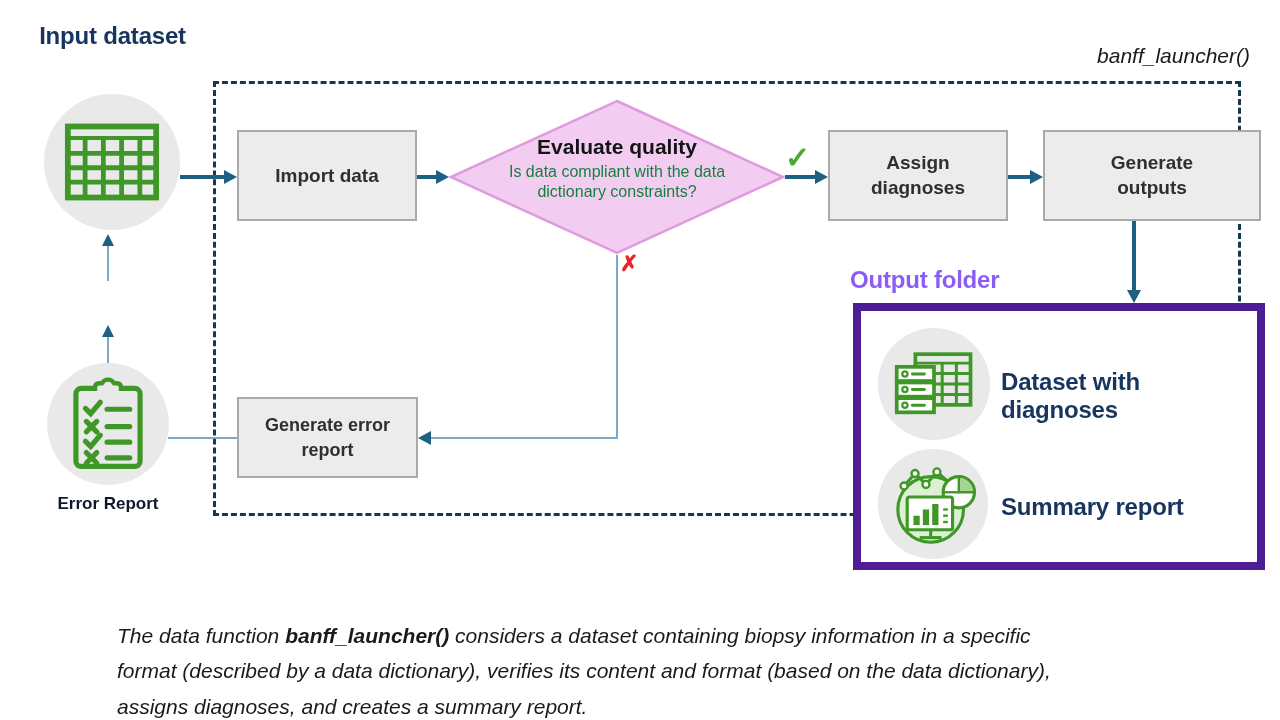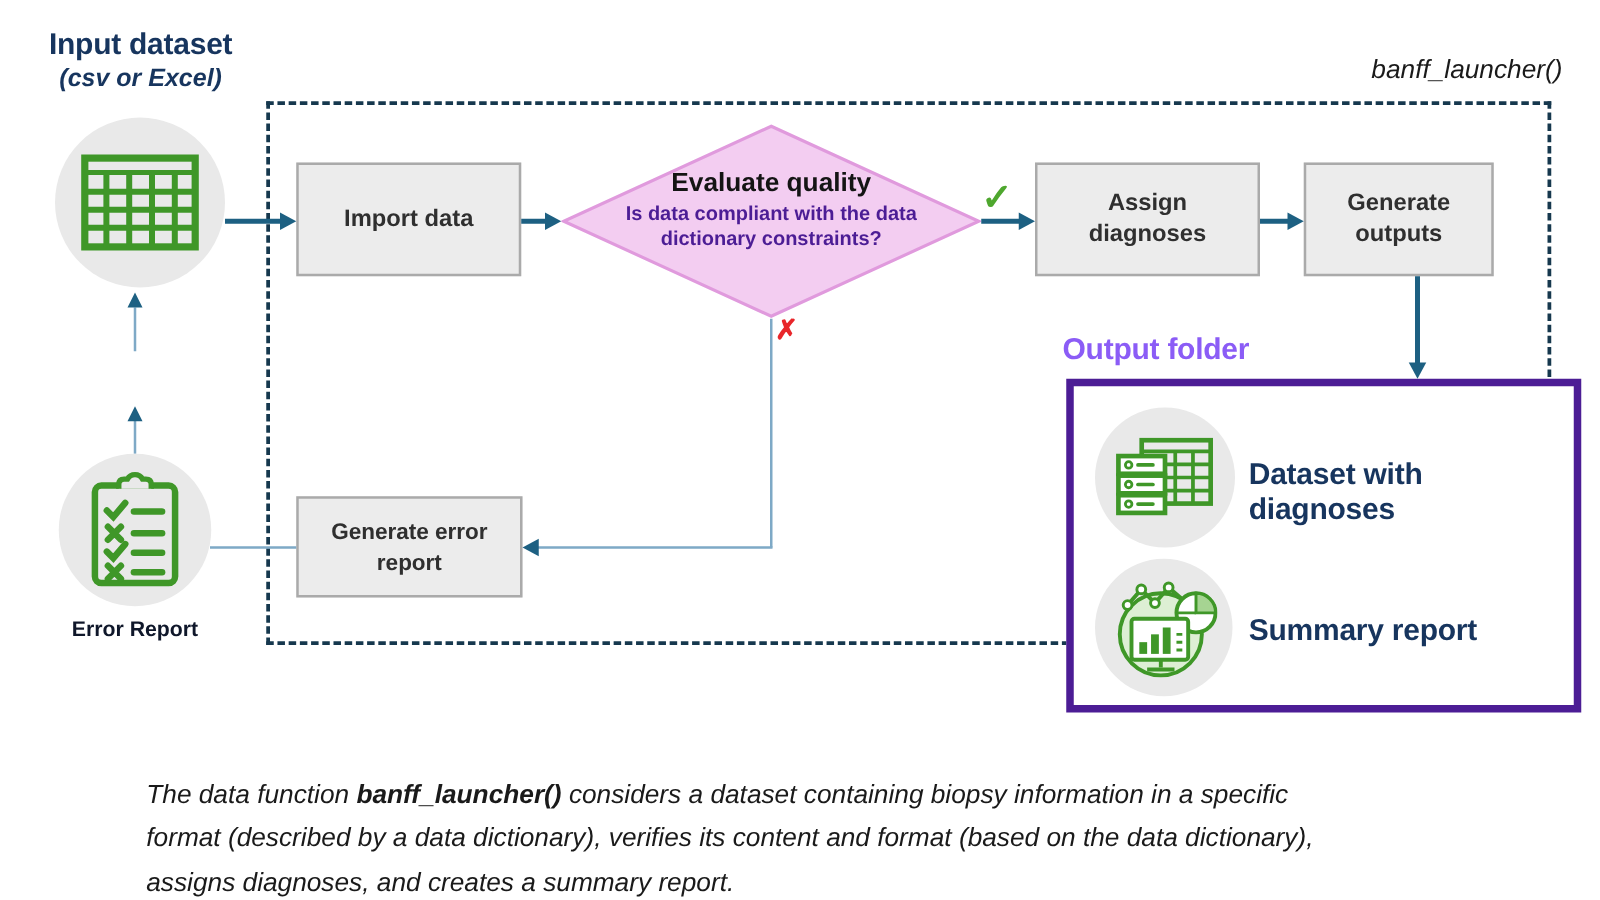--- a/index.html
+++ b/index.html
@@ -29,48 +29,48 @@
   .c-input{left:44px;top:94px;width:136px;height:136px;}
   .c-error{left:47px;top:363px;width:122px;height:122px;}
   
   .pbox{
     position:absolute;background:#ececec;border:2px solid #aaaaaa;box-sizing:border-box;
     display:flex;align-items:center;justify-content:center;text-align:center;
     font-weight:bold;color:#2f2f2f;z-index:2;
   }
   .b-import{left:237px;top:130px;width:180px;height:91px;font-size:19px;}
   .b-assign{left:828px;top:130px;width:180px;height:91px;font-size:19px;line-height:1.3;padding:0 30px;}
-  .b-generate{left:1043px;top:130px;width:152px;height:91px;font-size:19px;line-height:1.3;padding:0 34px;}
+  .b-generate{left:1043px;top:130px;width:218px;height:91px;font-size:19px;line-height:1.3;padding:0 34px;}
   .b-correct{left:17px;top:281px;width:180px;height:41px;font-size:18px;border-color:#c6c6c6;}
   .b-errreport{left:237px;top:397px;width:181px;height:81px;font-size:18px;line-height:1.35;padding:0 20px;}
   
   .diamond-wrap{position:absolute;left:449px;top:99px;width:336px;height:156px;z-index:2;}
   .diamond-text{
     position:absolute;left:492px;top:135px;width:250px;text-align:center;z-index:3;color:#141414;
   }
   .diamond-text .d1{font-weight:bold;font-size:21px;margin-bottom:3px;}
-  .diamond-text .d2{font-size:16px;line-height:1.25;color:#4c1d95;font-weight:bold;}
+  .diamond-text .d2{font-size:16px;line-height:1.25;color:#15803d;}
   
   .shaft-h{position:absolute;height:4px;background:#1d6082;z-index:2;}
   .shaft-v{position:absolute;width:4px;background:#1d6082;z-index:2;}
   .head-right{position:absolute;width:0;height:0;border-top:7px solid transparent;border-bottom:7px solid transparent;border-left:13px solid #1d6082;z-index:2;}
   .head-down{position:absolute;width:0;height:0;border-left:7px solid transparent;border-right:7px solid transparent;border-top:13px solid #1d6082;z-index:4;}
   .head-left{position:absolute;width:0;height:0;border-top:7px solid transparent;border-bottom:7px solid transparent;border-right:13px solid #1d6082;z-index:2;}
   .head-up{position:absolute;width:0;height:0;border-left:6px solid transparent;border-right:6px solid transparent;border-bottom:12px solid #1d6082;z-index:2;}
   
   .fline-h{position:absolute;height:2px;background:#7ea9c6;z-index:2;}
   .fline-v{position:absolute;width:2px;background:#7ea9c6;z-index:2;}
   .yes-mark{position:absolute;left:785px;top:140px;font-size:30px;font-weight:bold;color:#4ea72e;z-index:3;}
   .no-mark{position:absolute;left:620px;top:251px;font-size:22px;font-weight:bold;color:#e8262a;z-index:3;}
   
   .error-label{position:absolute;left:28px;top:494px;width:160px;text-align:center;font-weight:bold;font-size:17px;color:#0f172a;z-index:2;}
   
   .output-box{
     position:absolute;left:853px;top:303px;width:412px;height:267px;background:#ffffff;
-    border:6px solid #4c1d95;box-sizing:border-box;z-index:3;
+    border:8px solid #4c1d95;box-sizing:border-box;z-index:3;
   }
   .output-box .icon-circle{position:absolute;}
   .oc1{left:17px;top:17px;width:112px;height:112px;}
   .oc2{left:17px;top:138px;width:110px;height:110px;}
   .olabel{position:absolute;left:140px;font-weight:bold;font-size:24px;color:#17355e;letter-spacing:-.2px;}
   .ol1{top:57px;}
   .ol2{top:182px;}
   
   .caption{
     position:absolute;left:117px;top:618px;width:965px;font-style:italic;
@@ -81,21 +81,20 @@
 </head>
 <body>
 
 <div class="canvas">
 
   <div class="dashed-region"></div>
   <div class="func-label">banff_launcher()</div>
 
   <div class="input-title">
     <div class="t1">Input dataset</div>
-    <div class="t2">(csv or Excel)</div>
   </div>
 
   <div class="icon-circle c-input">
     <svg width="96" height="80" viewBox="0 0 100 82">
       <rect x="4" y="4" width="92" height="74" fill="none" stroke="#3f9728" stroke-width="6"></rect>
       <line x1="4" y1="16" x2="96" y2="16" stroke="#3f9728" stroke-width="4"></line>
       <line x1="4" y1="32" x2="96" y2="32" stroke="#3f9728" stroke-width="5"></line>
       <line x1="4" y1="47" x2="96" y2="47" stroke="#3f9728" stroke-width="5"></line>
       <line x1="4" y1="62" x2="96" y2="62" stroke="#3f9728" stroke-width="5"></line>
       <line x1="22" y1="16" x2="22" y2="78" stroke="#3f9728" stroke-width="5"></line>

